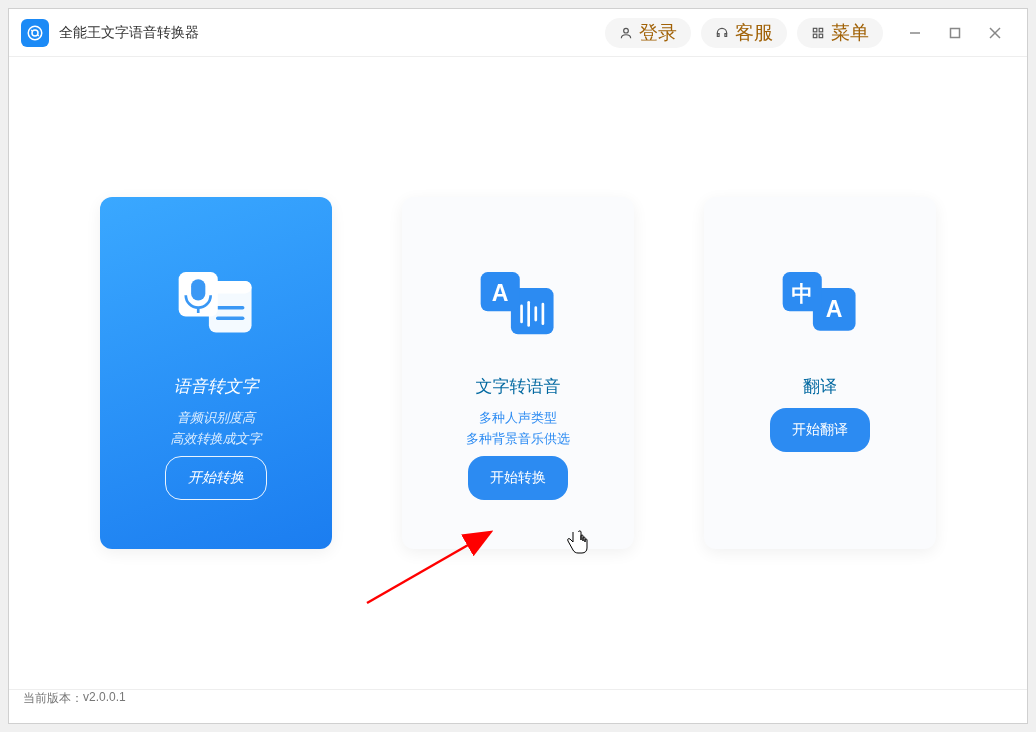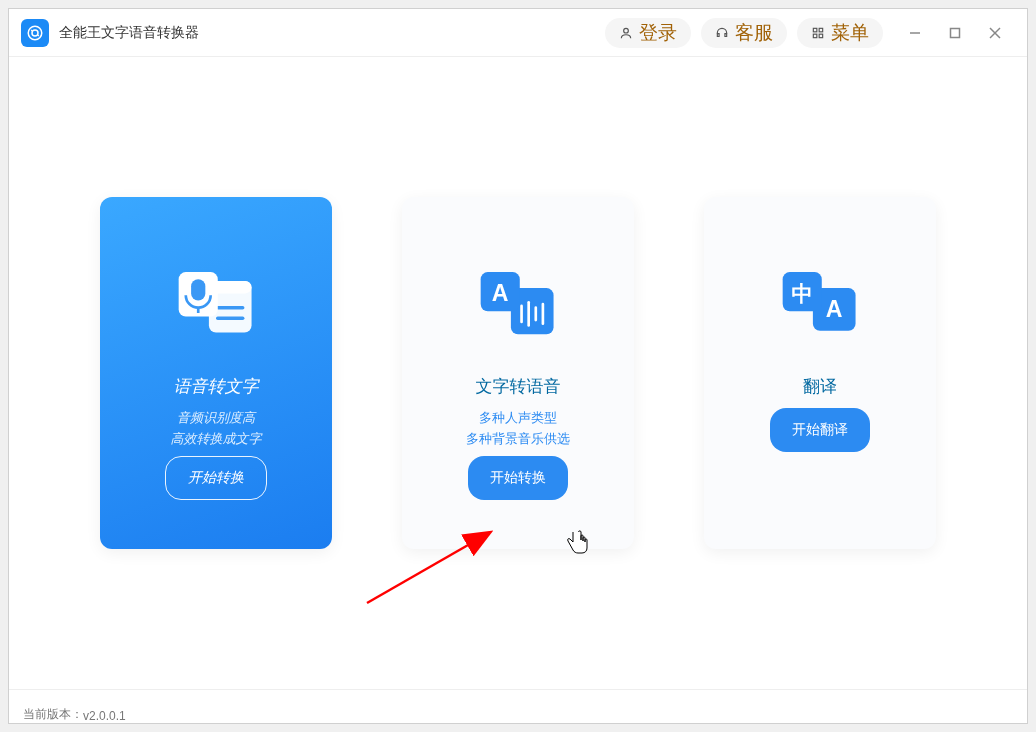--- a/index.html
+++ b/index.html
@@ -136,21 +136,21 @@
     }
     .card:not(.active) .card-btn {
       background: #2c8bf2;
       color: #fff;
       border: none;
     }
     .footer {
       height: 34px;
       padding: 0 14px;
       display: flex;
-      align-items: flex-end;
+      align-items: flex-start;
       font-size: 12px;
       color: #777;
       border-top: 1px solid #eee;
     }
     .annotation-arrow {
       position: absolute;
       left: 350px;
       top: 454px;
       pointer-events: none;
     }

